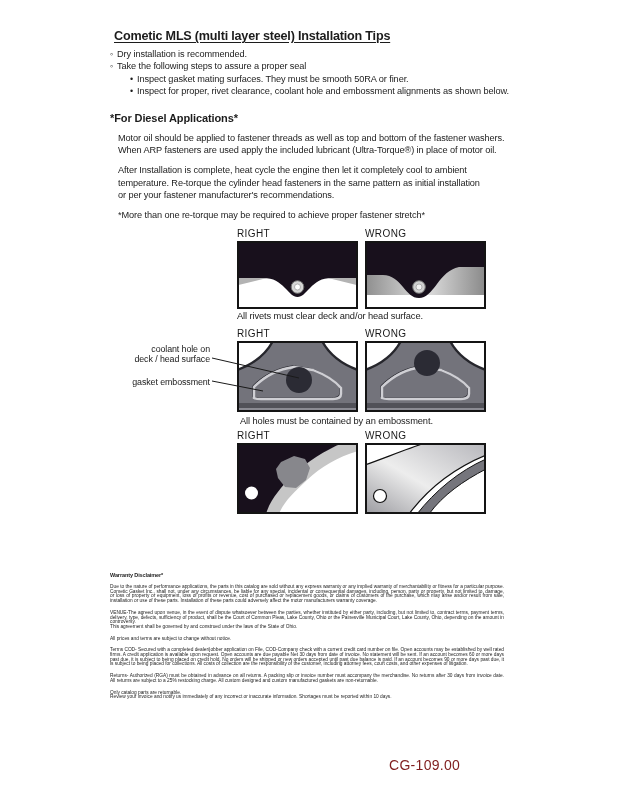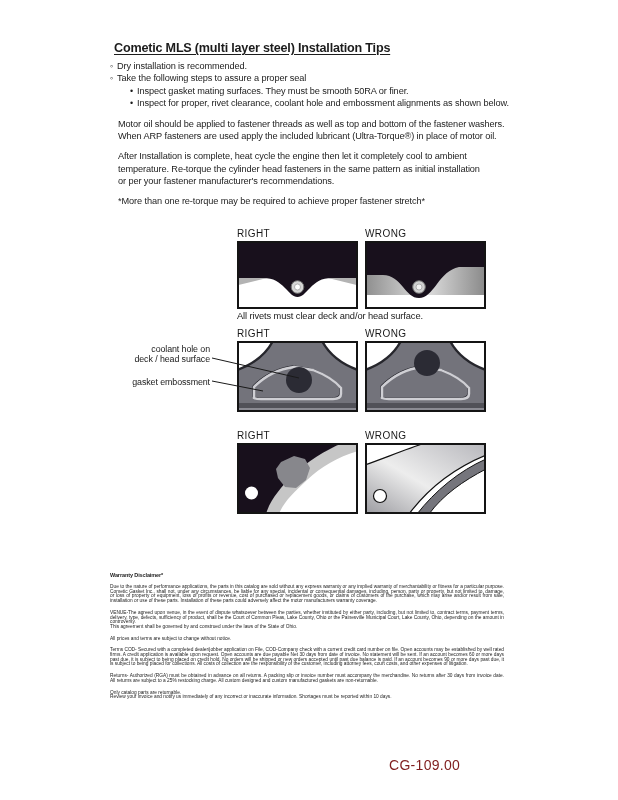--- a/index.html
+++ b/index.html
@@ -6,21 +6,21 @@
   .page{
     position:relative;width:618px;height:800px;background:#ffffff;
     font-family:"Liberation Sans",sans-serif;color:#1c1c1c;overflow:hidden;
     margin:0 auto;letter-spacing:-0.1px;
   }
   
   .col-main{position:absolute;left:110px;top:25px;width:408px;}
   .title{
     font-size:12.6px;font-weight:bold;letter-spacing:-0.2px;
     text-decoration:underline;text-underline-offset:2px;
-    margin:16px 0 5px 4px;white-space:nowrap;
+    margin:4px 0 5px 4px;white-space:nowrap;
   }
   .bullet,.subbullet{font-size:9.2px;line-height:12.4px;white-space:nowrap;}
   .bullet::before{content:"◦";display:inline-block;width:7px;font-size:9px;}
   .subbullet{padding-left:20px;}
   .subbullet::before{content:"•";display:inline-block;width:7px;font-size:9px;}
   .diesel-heading{font-size:11px;font-weight:bold;margin:14px 0 3px 0;}
   p.body{font-size:9.2px;line-height:12.3px;margin:8px;}
   .pre{white-space:pre-line;}
   .mt2{margin-top:3px;}.mt7{margin-top:7px;}.mt8{margin-top:9px;}
   
@@ -51,20 +51,21 @@
 <div class="page">
 
   <div class="col-main">
     <div class="title">Cometic MLS (multi layer steel) Installation Tips</div>
     <div>
       <div class="bullet"><span>Dry installation is recommended.</span></div>
       <div class="bullet"><span>Take the following steps to assure a proper seal</span></div>
       <div class="subbullet"><span>Inspect gasket mating surfaces.  They must be smooth 50RA or finer.</span></div>
       <div class="subbullet"><span>Inspect for proper, rivet clearance, coolant hole and embossment alignments as shown below.</span></div>
     </div>
+    <div class="diesel-heading">*For Diesel Applications*</div>
     <p class="body pre mt2">Motor oil should be applied to fastener threads as well as top and bottom of the fastener washers.
 When ARP fasteners are used apply the included lubricant (Ultra-Torque®) in place of motor oil.</p>
     <p class="body pre mt7">After Installation is complete, heat cycle the engine then let it completely cool to ambient
 temperature. Re-torque the cylinder head fasteners in the same pattern as initial installation
 or per your fastener manufacturer's recommendations.</p>
     <p class="body mt8">*More than one re-torque may be required to achieve proper fastener stretch*</p>
   </div>
 
   <div class="flabel" style="left:237px;top:228px;">RIGHT</div>
   <div class="flabel" style="left:365px;top:228px;">WRONG</div>
@@ -134,20 +135,21 @@
     </svg>
   </div>
 
   <div class="ann" style="top:345px;">coolant hole on
 deck / head surface</div>
   <div class="ann" style="top:378px;">gasket embossment</div>
   <svg class="leaders" width="92" height="44" viewBox="0 0 92 44">
     <line x1="0" y1="7" x2="87" y2="27" stroke="#1a1a1a" stroke-width="1"></line>
     <line x1="0" y1="30" x2="51" y2="40" stroke="#1a1a1a" stroke-width="1"></line>
   </svg>
+  <div class="fcap" style="left:240px;top:416px;">All holes must be contained by an embossment.</div>
 
   <div class="flabel" style="left:237px;top:430px;">RIGHT</div>
   <div class="flabel" style="left:365px;top:430px;">WRONG</div>
 
   <div class="panel" style="left:237px;top:443px;">
     <svg width="121" height="71" viewBox="0 0 121 71">
       <rect width="121" height="71" fill="#ffffff"></rect>
       <path d="M28,71 C34,55 46,38 62,25 C76,13 94,4 112,-2 L121,0 V8 C100,14 84,24 70,37 C56,50 46,60 42,71 Z" fill="#c6c6c6"></path>
       <path d="M0,0 H106 C88,7 70,19 56,32 C44,44 33,57 29,71 H0 Z" fill="#18101c"></path>
       <polygon points="44,19 57,13 68,16 73,25 69,37 59,45 48,44 41,35 39,26" fill="#87878c"></polygon>

